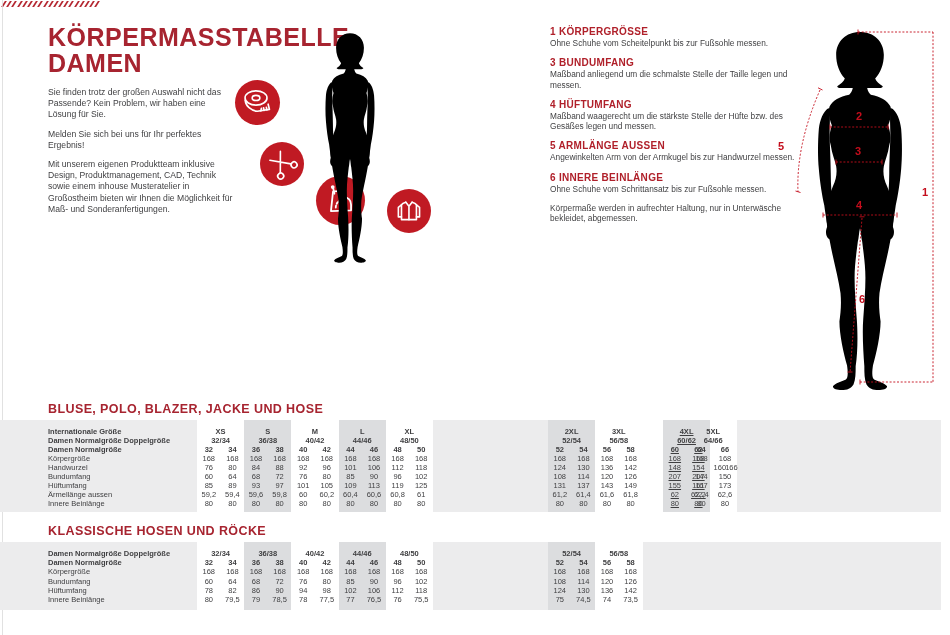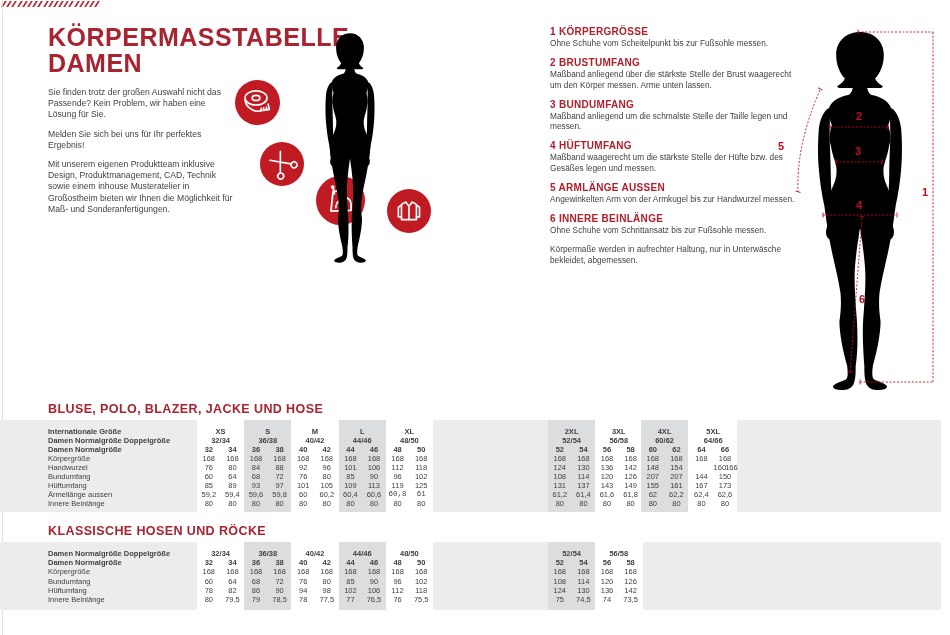--- a/index.html
+++ b/index.html
@@ -131,24 +131,20 @@
   <svg class="sil" style="left:312px;top:32px" width="76" height="232" viewBox="0 0 120 380" preserveAspectRatio="none">
     <use href="#woman-sil"></use>
   </svg>
 
   <div class="instr-col" id="instrCol">
       <div class="instr">
         <div class="instr-title">1 KÖRPERGRÖSSE</div>
         <div class="instr-body">Ohne Schuhe vom Scheitelpunkt bis zur Fußsohle messen.</div>
       </div>
       <div class="instr">
-        <div class="instr-title">2 BRUSTUMFANG</div>
-        <div class="instr-body">Maßband anliegend über die stärkste Stelle der Brust waagerecht um den Körper messen. Arme unten lassen.</div>
-      </div>
-      <div class="instr">
         <div class="instr-title">3 BUNDUMFANG</div>
         <div class="instr-body">Maßband anliegend um die schmalste Stelle der Taille legen und messen.</div>
       </div>
       <div class="instr">
         <div class="instr-title">4 HÜFTUMFANG</div>
         <div class="instr-body">Maßband waagerecht um die stärkste Stelle der Hüfte bzw. des Gesäßes legen und messen.</div>
       </div>
       <div class="instr">
         <div class="instr-title">5 ARMLÄNGE AUSSEN</div>
         <div class="instr-body">Angewinkelten Arm von der Armkugel bis zur Handwurzel messen.</div>
@@ -349,21 +345,21 @@
             <span>118</span>
           </div>
           <div class="row pair" style="height: 9px; line-height: 9px;">
             <span>96</span>
             <span>102</span>
           </div>
           <div class="row pair" style="height: 9px; line-height: 9px;">
             <span>119</span>
             <span>125</span>
           </div>
-          <div class="row pair" style="height: 9px; line-height: 9px; font-family: Liberation Mono, monospace;">
+          <div class="row pair" style="height: 9px; line-height: 9px;">
             <span>60,8</span>
             <span>61</span>
           </div>
           <div class="row pair" style="height: 9px; line-height: 9px;">
             <span>80</span>
             <span>80</span>
           </div>
         </div>
         <div class="grp dark" style="left: 548px; padding-top: 7px; box-sizing: border-box;">
           <div class="row b" style="height: 9px; line-height: 9px;">2XL</div>
@@ -422,21 +418,21 @@
           </div>
           <div class="row pair" style="height: 9px; line-height: 9px;">
             <span>61,6</span>
             <span>61,8</span>
           </div>
           <div class="row pair" style="height: 9px; line-height: 9px;">
             <span>80</span>
             <span>80</span>
           </div>
         </div>
-        <div class="grp dark" style="left: 641px; padding-top: 7px; box-sizing: border-box;">
+        <div class="grp dark" style="left: 663px; padding-top: 7px; box-sizing: border-box; text-decoration: underline;">
           <div class="row b" style="height: 9px; line-height: 9px;">4XL</div>
           <div class="row b" style="height: 9px; line-height: 9px;">60/62</div>
           <div class="row pair b" style="height: 9px; line-height: 9px;">
             <span>60</span>
             <span>62</span>
           </div>
           <div class="row pair" style="height: 9px; line-height: 9px;">
             <span>168</span>
             <span>168</span>
           </div>

